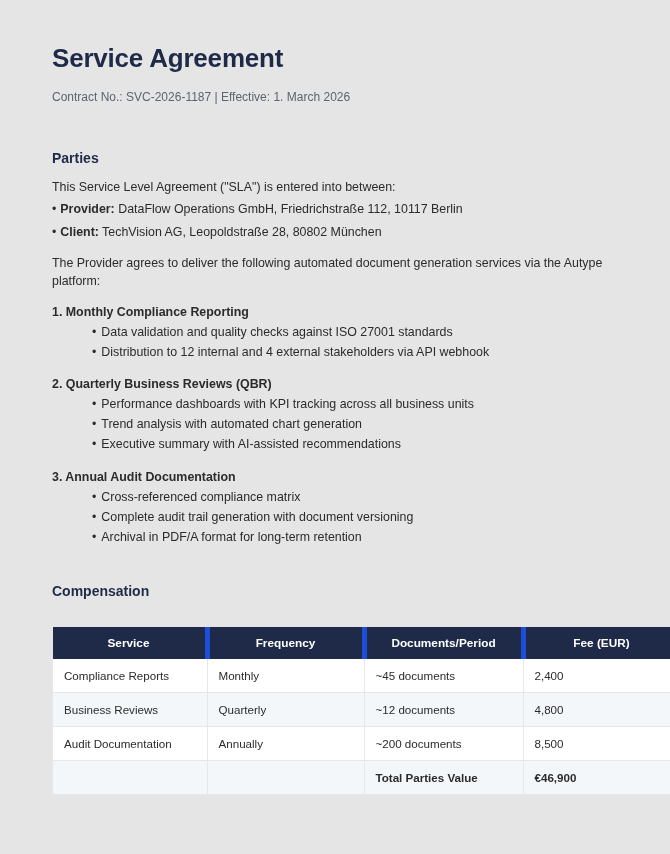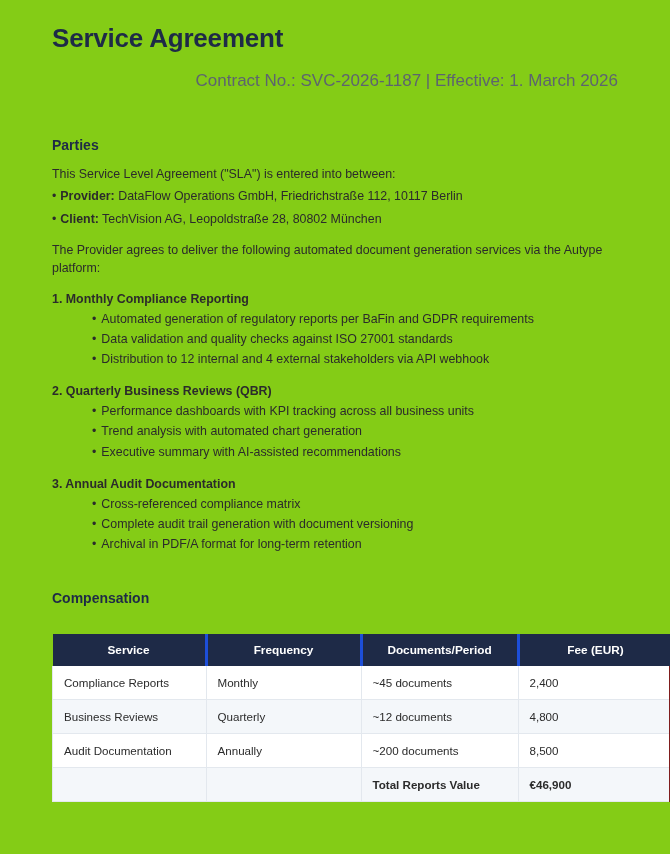--- a/index.html
+++ b/index.html
@@ -11,40 +11,39 @@
     width: 670px;
     height: 854px;
     font-family: "Liberation Sans", sans-serif;
     color: #2b2b2b;
     -webkit-font-smoothing: antialiased;
   }
   .page {
     box-sizing: border-box;
     width: 670px;
     height: 854px;
-    padding: 10px 52px 0 52px;
-    background: #84cc16;
+    padding: 30px 52px 0 52px;
+    background: #e5e5e5;
     position: relative;
   }
 
   
   .doc-title {
     font-size: 26px;
     font-weight: bold;
     color: #1e2a47;
     letter-spacing: -0.2px;
     margin: 14px 0 0 0;
     line-height: 1.15;
   }
   .doc-subtitle {
-    font-size: 17px;
+    font-size: 12px;
     color: #5d646f;
     margin: 15px 0 0 0;
     line-height: 1.4;
-    text-align: right;
   }
 
   
   .section-heading {
     font-size: 14px;
     font-weight: bold;
     color: #1e2a47;
     margin: 0;
     line-height: 1.2;
   }
@@ -97,21 +96,21 @@
     font-size: 11.6px;
     table-layout: fixed;
   }
   .fee-table th {
     background: #1e2a47;
     color: #ffffff;
     font-weight: bold;
     font-size: 11.8px;
     text-align: center;
     padding: 9px 6px;
-    border-right: 3px solid #1d4ed8;
+    border-right: 5px solid #1d4ed8;
     border-bottom: none;
   }
   .fee-table th:last-child { border-right: none; }
   .fee-table td {
     padding: 10px 11px;
     border-right: 1px solid #e3e8ee;
     border-bottom: 1px solid #e3e8ee;
     color: #2b2b2b;
     text-align: left;
     vertical-align: middle;
@@ -151,21 +150,20 @@
   <p class="body-text">The Provider agrees to deliver the following automated document generation services via the Autype platform:</p>
 
   <div class="scope-list">
 
     <div class="scope-item">
       <div class="scope-title">
         <span class="num">1.</span>
         <span>Monthly Compliance Reporting</span>
       </div>
       <div class="sub-list">
-        <div class="sub-item"><span class="bullet-dot">•</span><span>Automated generation of regulatory reports per BaFin and GDPR requirements</span></div>
         <div class="sub-item"><span class="bullet-dot">•</span><span>Data validation and quality checks against ISO 27001 standards</span></div>
         <div class="sub-item"><span class="bullet-dot">•</span><span>Distribution to 12 internal and 4 external stakeholders via API webhook</span></div>
       </div>
     </div>
 
     <div class="scope-item">
       <div class="scope-title">
         <span class="num">2.</span>
         <span>Quarterly Business Reviews (QBR)</span>
       </div>
@@ -216,19 +214,19 @@
       </tr>
       <tr>
         <td>Audit Documentation</td>
         <td>Annually</td>
         <td>~200 documents</td>
         <td>8,500</td>
       </tr>
       <tr>
         <td></td>
         <td></td>
-        <td class="total-label">Total Reports Value</td>
+        <td class="total-label">Total Parties Value</td>
         <td class="total-value">€46,900</td>
       </tr>
     </tbody>
   </table>
 
 </div>
 
 </body></html>

